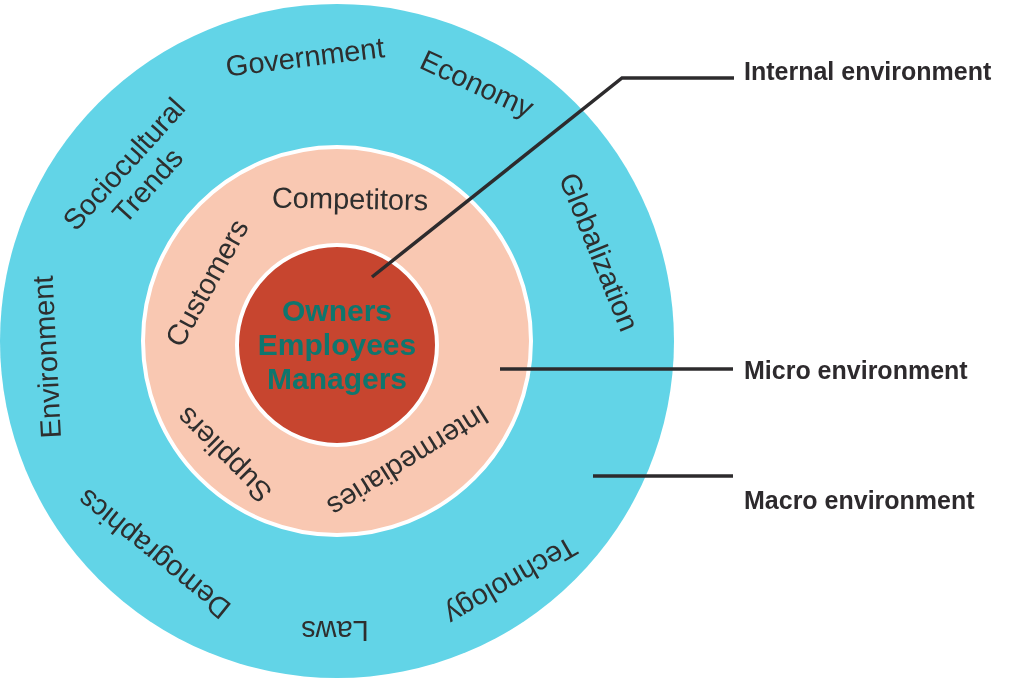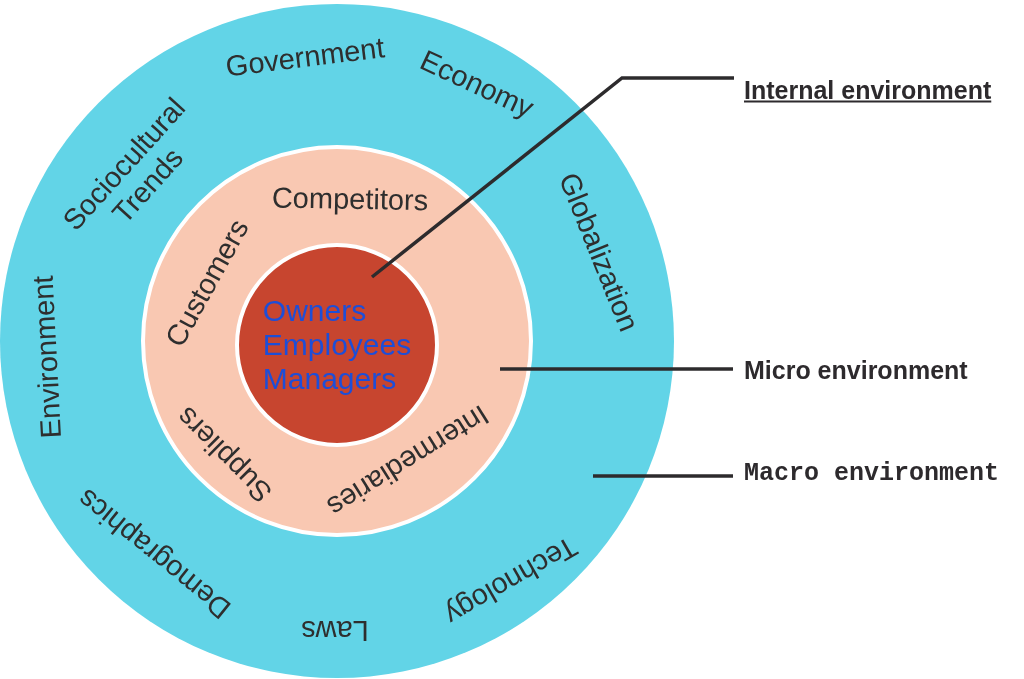--- a/index.html
+++ b/index.html
@@ -38,39 +38,39 @@
     line-height: 1.12;
     text-align: center;
     transform: translate(-50%, -50%) rotate(var(--rot, 0deg));
     transform-origin: center center;
   }
   .ring-label.wrap { white-space: normal; width: 220px; }
   .center-text {
     position: absolute;
     left: 337px; top: 345px;
     transform: translate(-50%, -50%);
-    text-align: left;
-    color: #1d4ed8;
-    font-weight: normal;
+    text-align: center;
+    color: #0f766e;
+    font-weight: bold;
     font-size: 30px;
     line-height: 34px;
     white-space: nowrap;
   }
   .legend-label {
     position: absolute;
     left: 744px;
     transform: translateY(-50%);
     font-size: 25px;
     font-weight: bold;
     color: #2d2a2d;
     white-space: nowrap;
   }
-  .legend-internal { top: 90px; text-decoration: underline; }
+  .legend-internal { top: 71px; }
   .legend-micro { top: 370px; }
-  .legend-macro { top: 473px; font-family: Liberation Mono, monospace; }
+  .legend-macro { top: 500px; }
   .pointer-overlay {
     position: absolute;
     left: 0; top: 0;
     width: 1024px; height: 679px;
     pointer-events: none;
   }
 </style>
 </head>
 <body>
 

